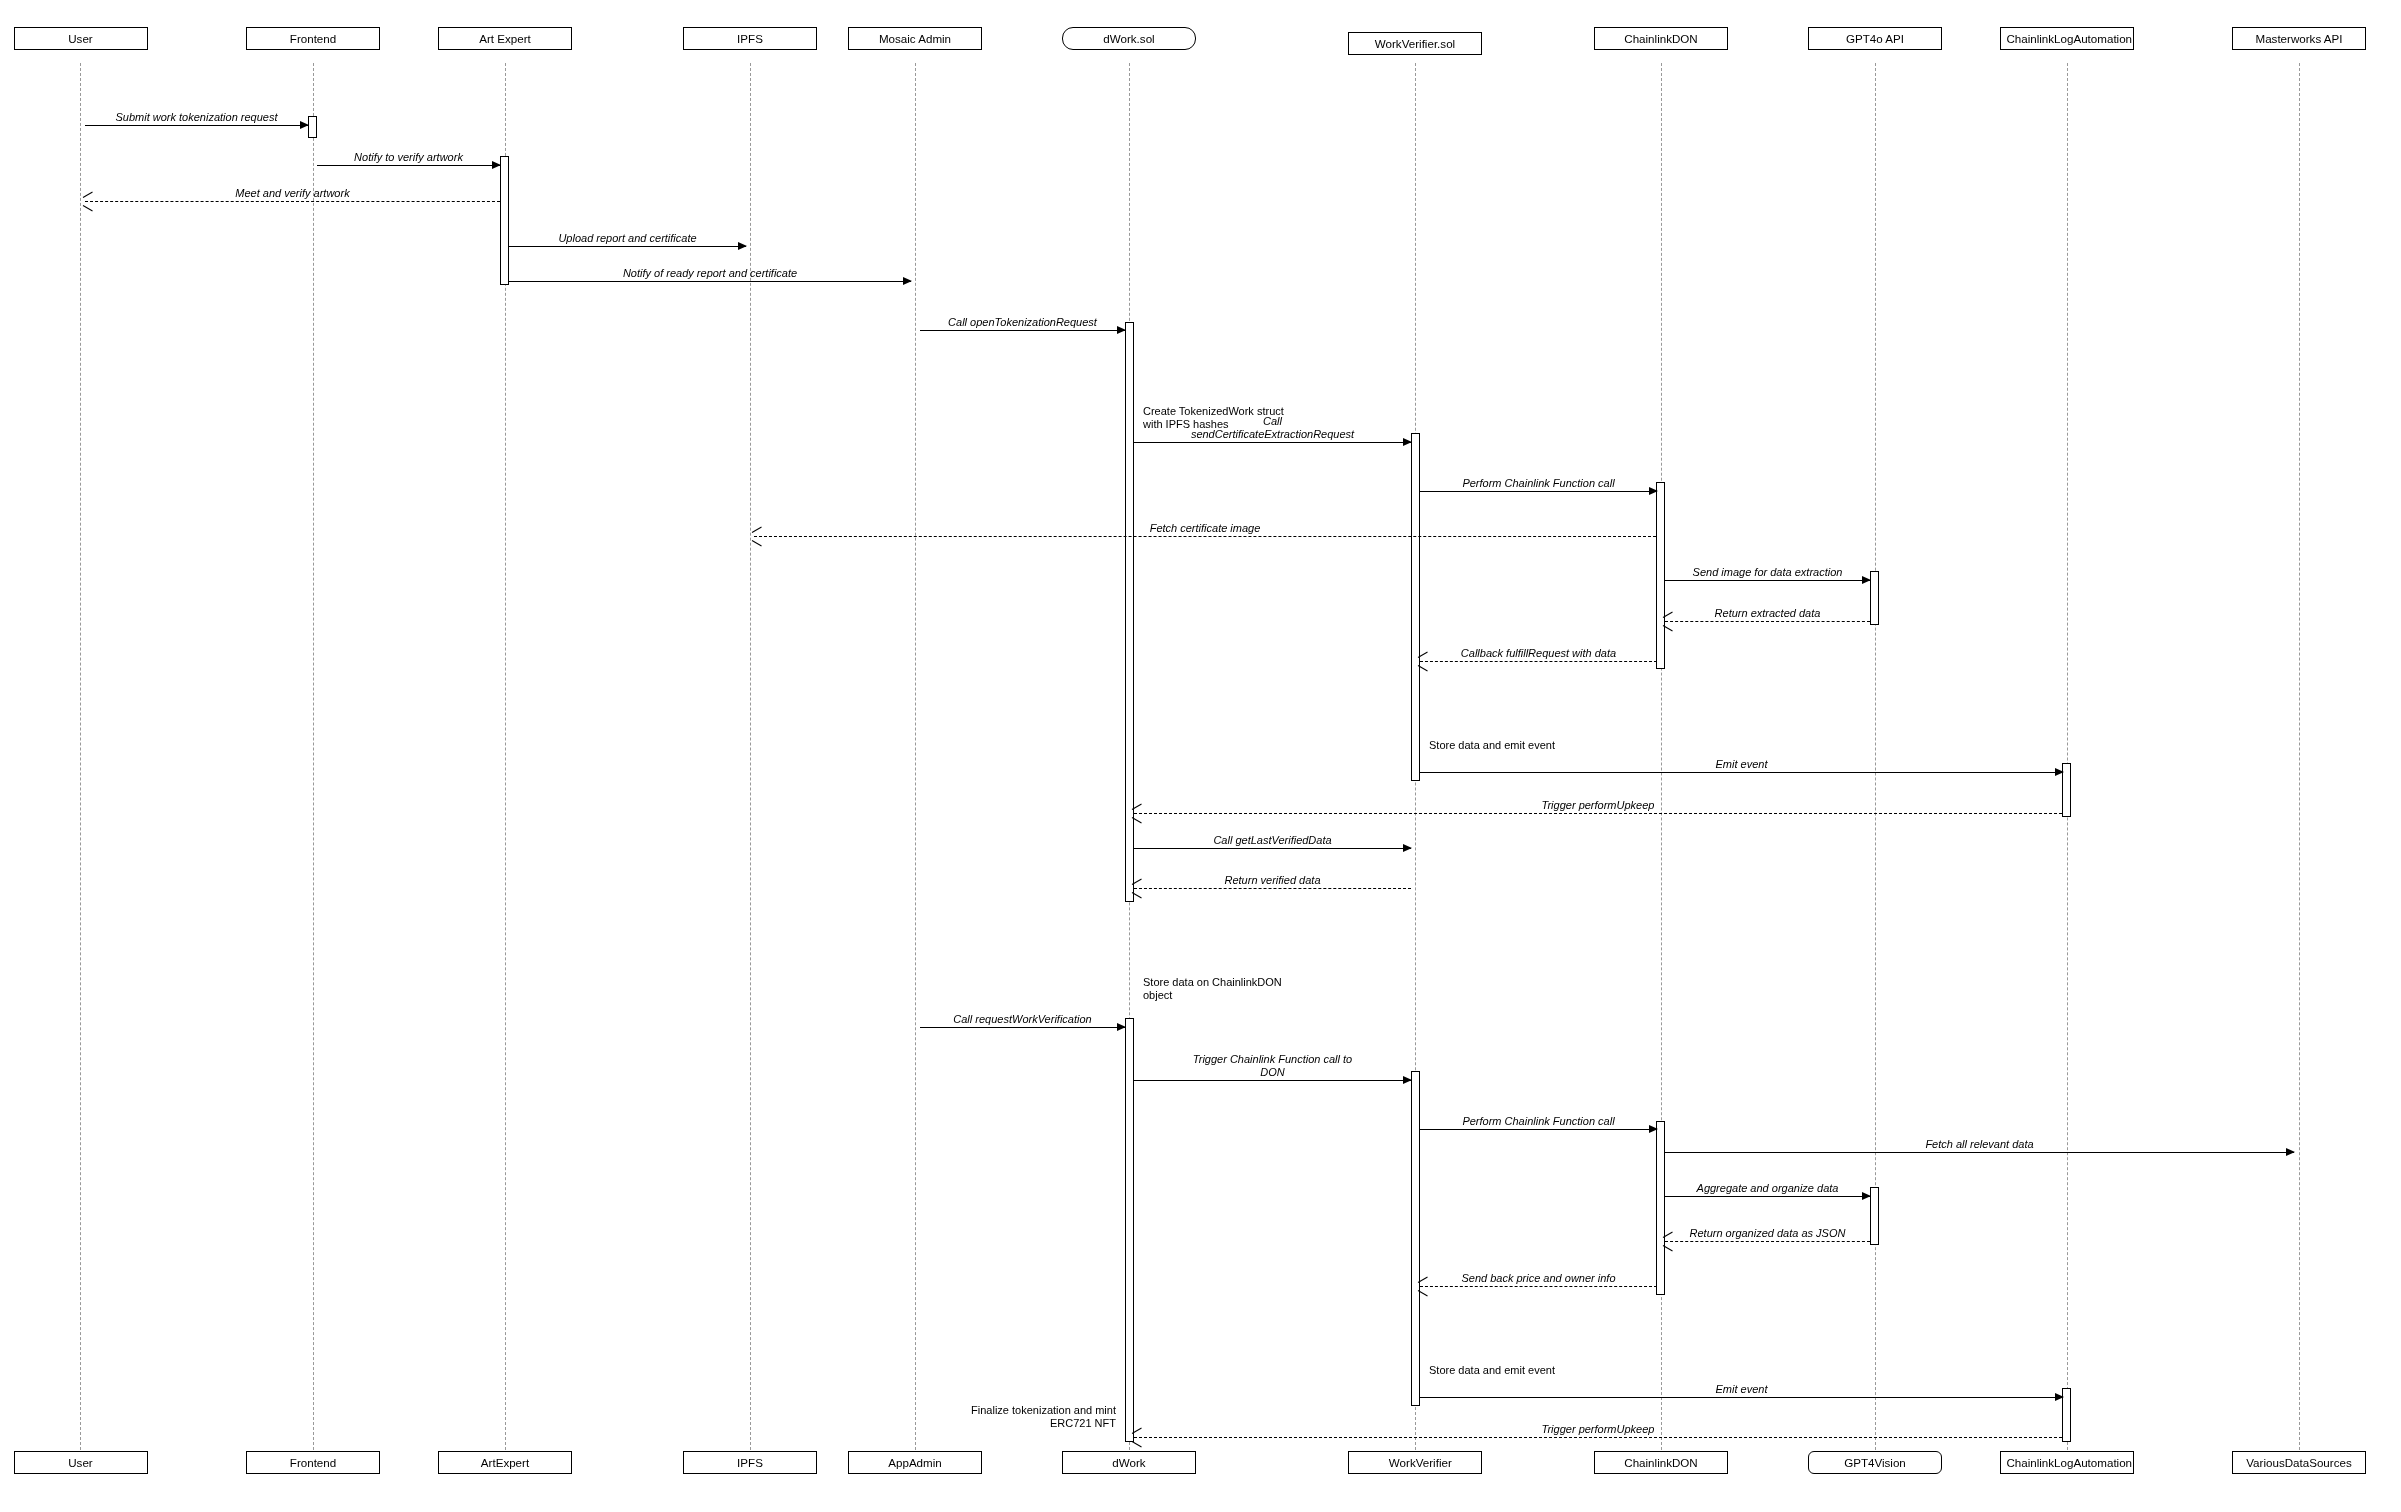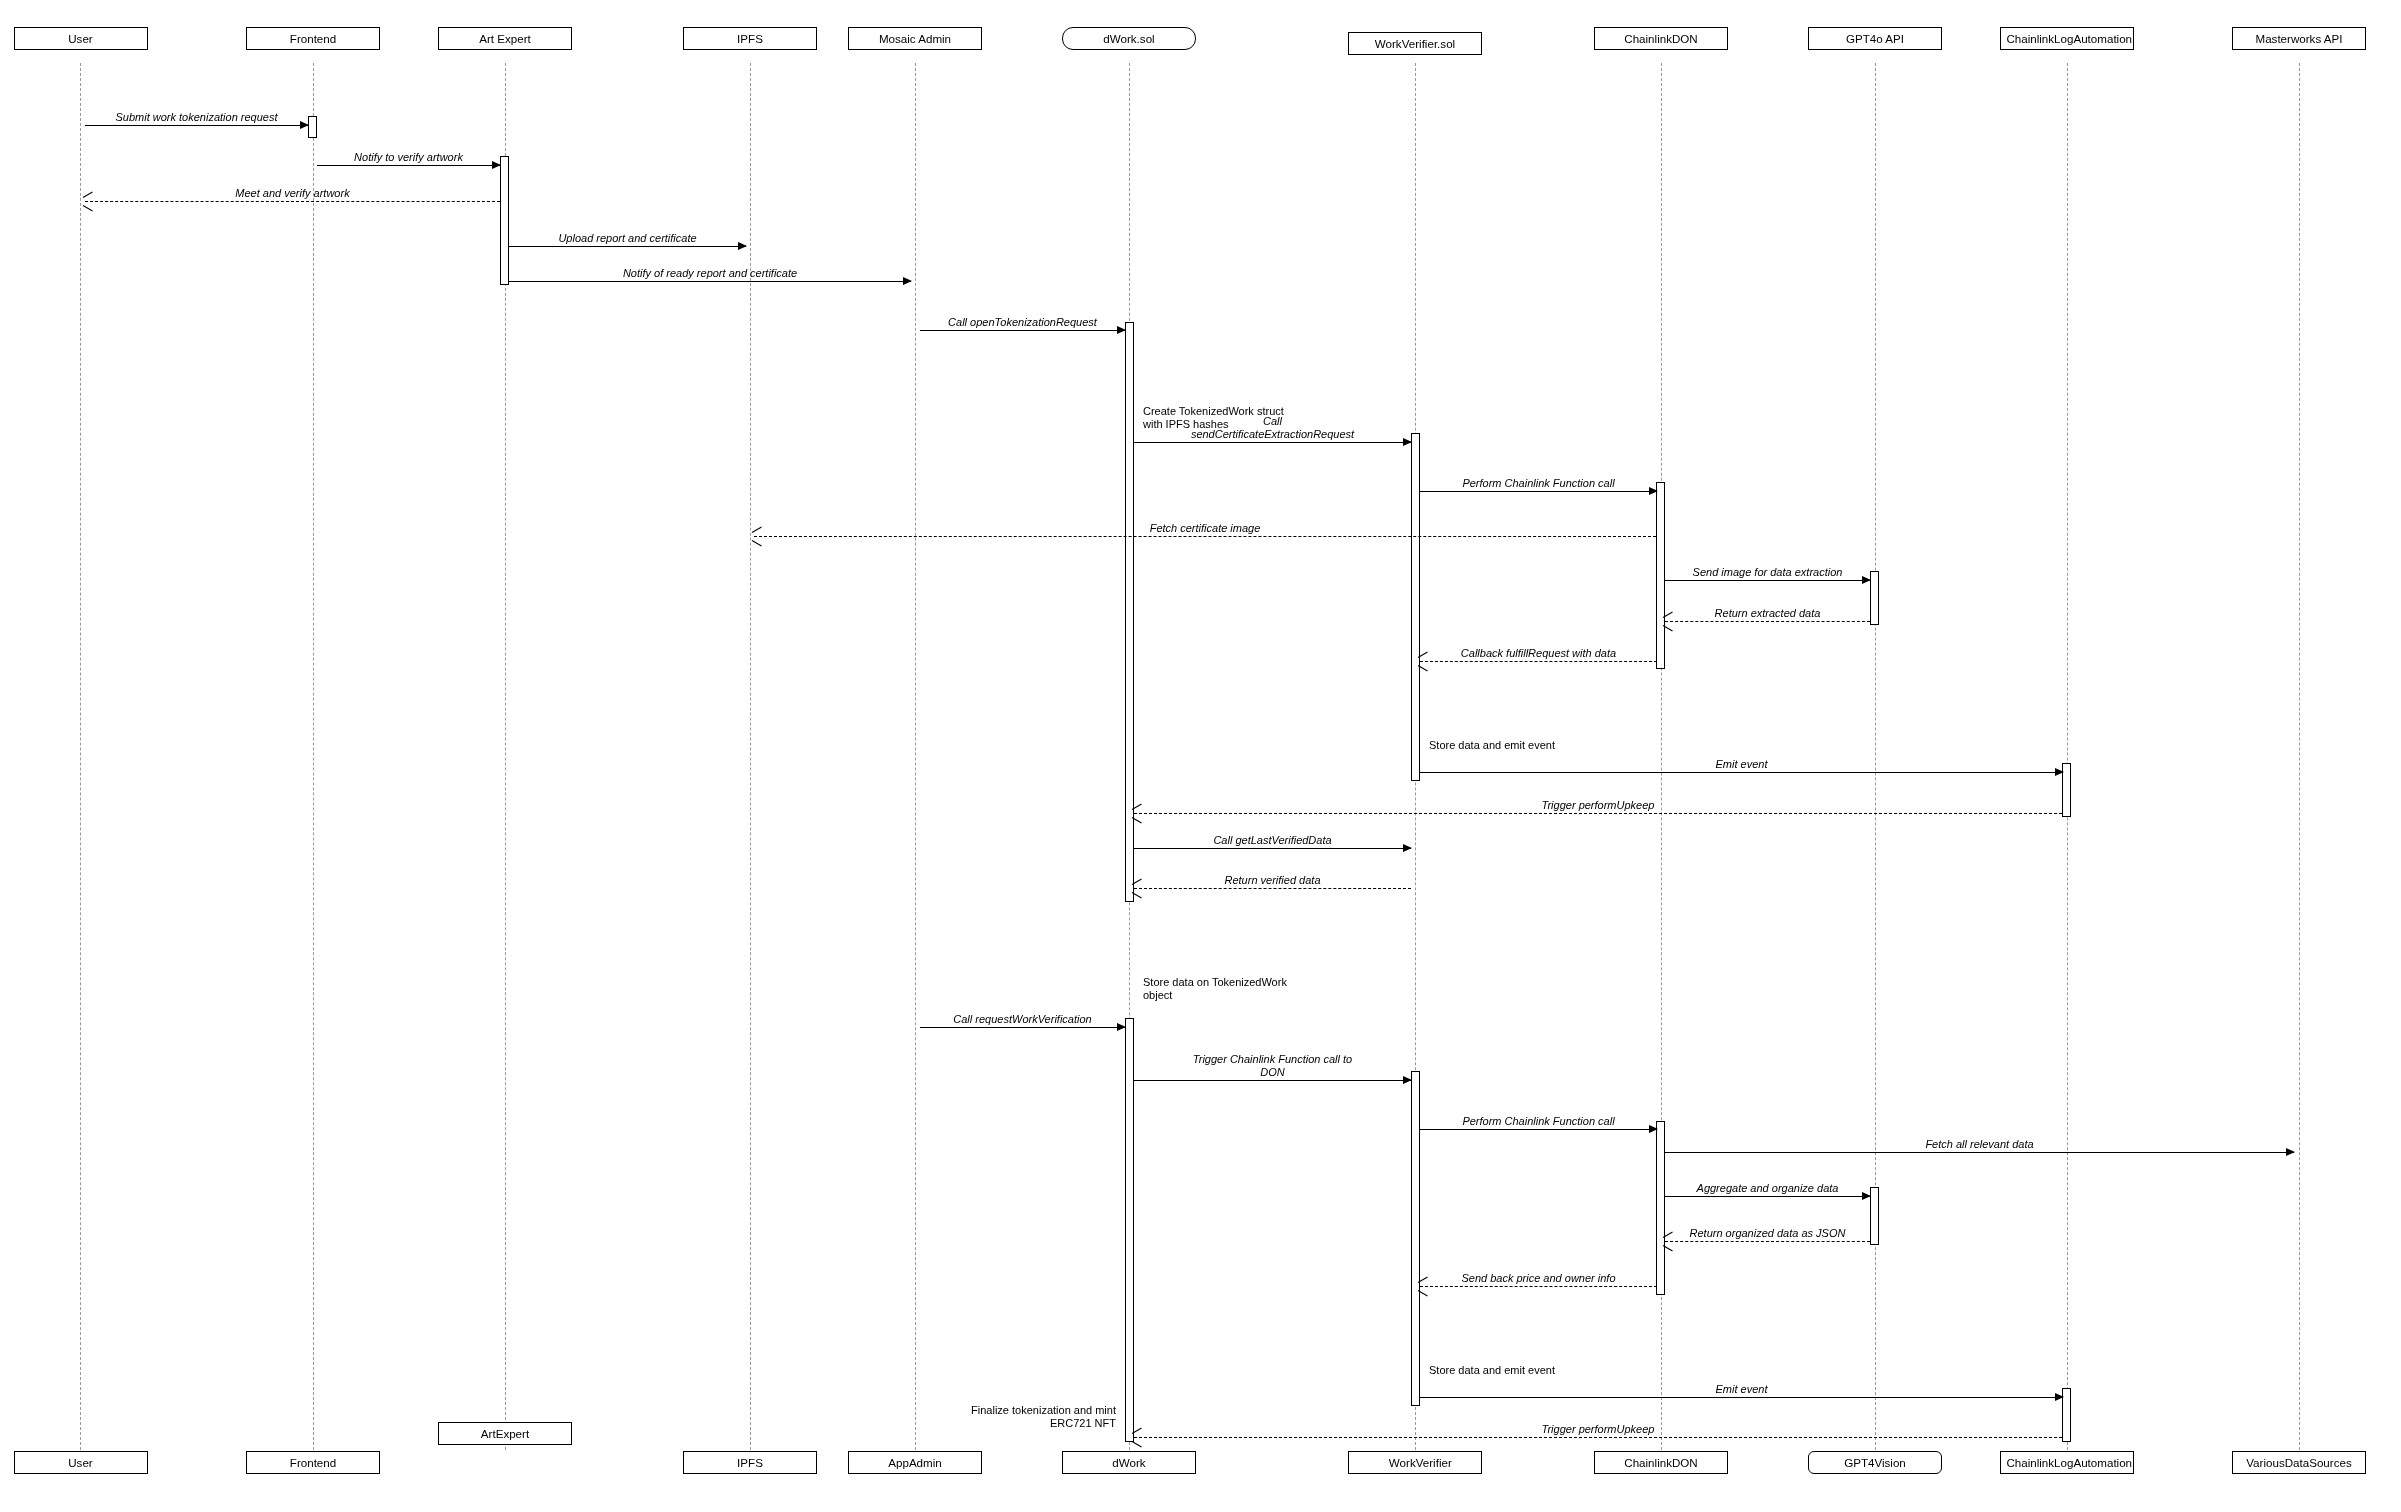--- a/index.html
+++ b/index.html
@@ -119,21 +119,21 @@
     <div class="activation" style="left: 1107px; top: 1000px; height: 424px;"></div>
     <div class="activation" style="left: 1393px; top: 1053px; height: 335px;"></div>
     <div class="activation" style="left: 1638px; top: 1103px; height: 174px;"></div>
     <div class="activation" style="left: 1852px; top: 1169px; height: 58px;"></div>
     <div class="activation" style="left: 2044px; top: 1370px; height: 54px;"></div>
     <div class="actor-box" style="left: -4.5px; width: 134px; top: 9px;">User</div>
     <div class="actor-box" style="left: -4.5px; width: 134px; top: 1433px;">User</div>
     <div class="actor-box" style="left: 228px; width: 134px; top: 9px;">Frontend</div>
     <div class="actor-box" style="left: 228px; width: 134px; top: 1433px;">Frontend</div>
     <div class="actor-box" style="left: 420px; width: 134px; top: 9px;">Art Expert</div>
-    <div class="actor-box" style="left: 420px; width: 134px; top: 1404px;">ArtExpert</div>
+    <div class="actor-box" style="left: 420px; width: 134px; top: 1433px;">ArtExpert</div>
     <div class="actor-box" style="left: 665px; width: 134px; top: 9px;">IPFS</div>
     <div class="actor-box" style="left: 665px; width: 134px; top: 1433px;">IPFS</div>
     <div class="actor-box" style="left: 830px; width: 134px; top: 9px;">Mosaic Admin</div>
     <div class="actor-box" style="left: 830px; width: 134px; top: 1433px;">AppAdmin</div>
     <div class="actor-box" style="left: 1044px; width: 134px; top: 9px; border-radius: 11px;">dWork.sol</div>
     <div class="actor-box" style="left: 1044px; width: 134px; top: 1433px;">dWork</div>
     <div class="actor-box" style="left: 1330px; width: 134px; top: 14px;">WorkVerifier.sol</div>
     <div class="actor-box" style="left: 1330px; width: 134px; top: 1433px; padding-left: 16px;">WorkVerifier</div>
     <div class="actor-box" style="left: 1576px; width: 134px; top: 9px;">ChainlinkDON</div>
     <div class="actor-box" style="left: 1576px; width: 134px; top: 1433px;">ChainlinkDON</div>
@@ -263,17 +263,17 @@
       <div class="arrow-r"></div>
       <div class="msg-label">Emit event</div>
     </div>
     <div class="msg dashed" style="left: 1116px; width: 928px; top: 1419px;">
       <div class="msg-line"></div>
       <div class="open arrow-l"></div>
       <div class="msg-label">Trigger performUpkeep</div>
     </div>
     <div class="self-note" style="left: 1125px; text-align: left; top: 353px;">Create TokenizedWork struct with IPFS hashes</div>
     <div class="self-note" style="left: 1411px; text-align: left; top: 687px;">Store data and emit event</div>
-    <div class="self-note" style="left: 1125px; text-align: left; top: 924px;">Store data on TokenizedWork object</div>
+    <div class="self-note" style="left: 1125px; text-align: left; top: 924px;">Store data on ChainlinkDON object</div>
     <div class="self-note" style="left: 1411px; text-align: left; top: 1312px;">Store data and emit event</div>
     <div class="self-note" style="left: 937px; text-align: right; top: 1352px;">Finalize tokenization and mint ERC721 NFT</div>
   </div>
 
 
 </body></html>

